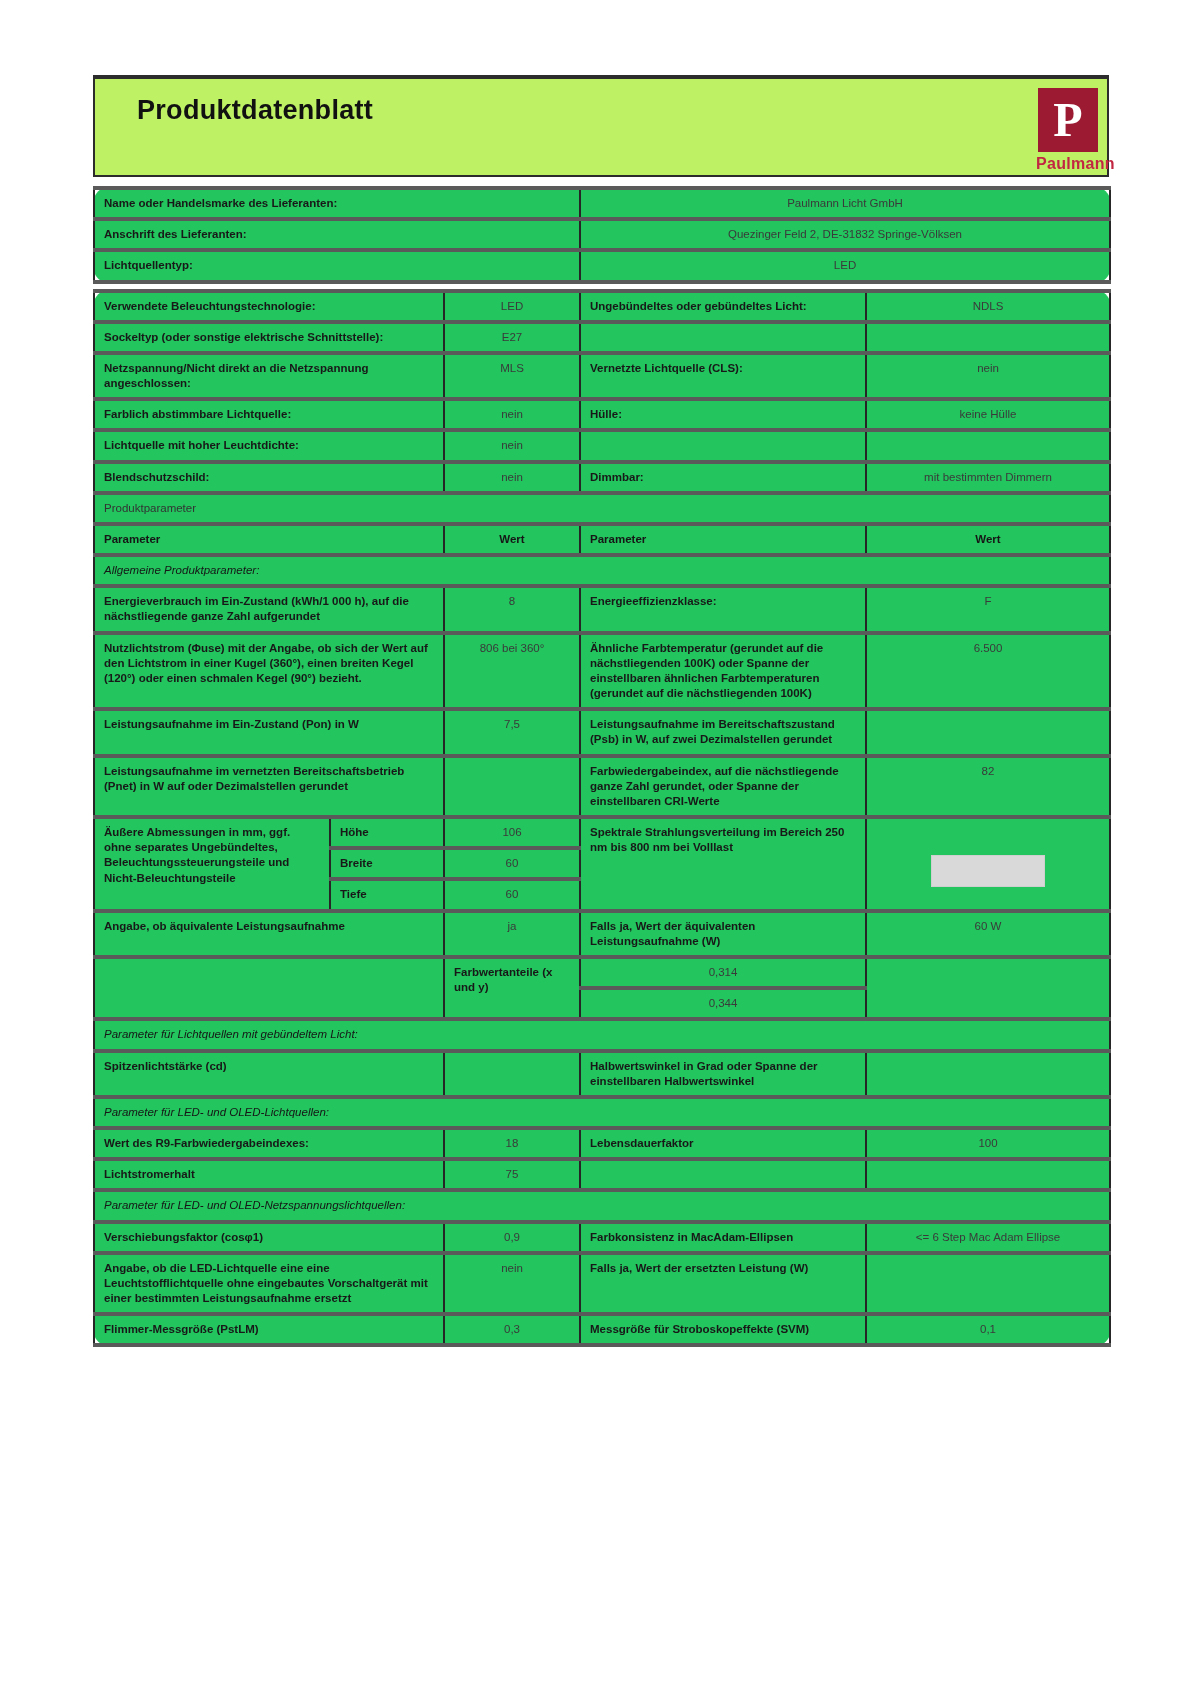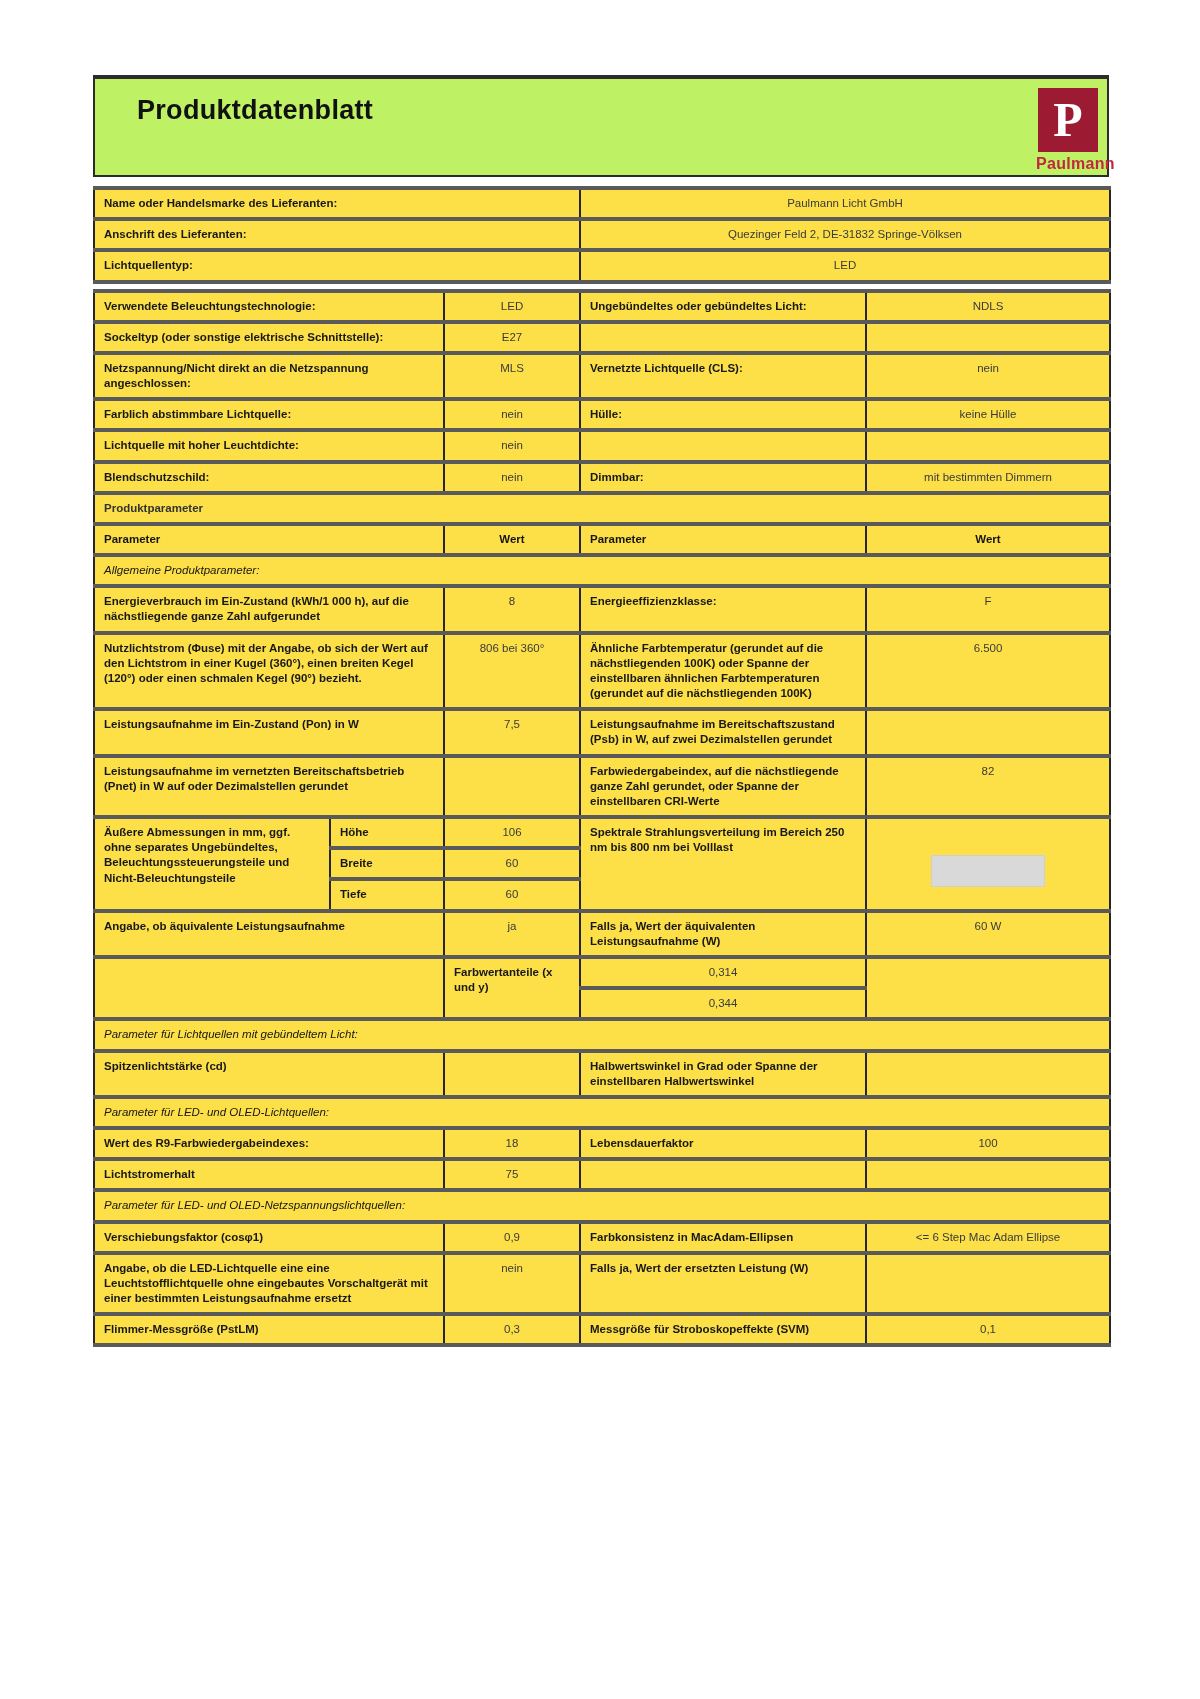--- a/index.html
+++ b/index.html
@@ -7,27 +7,27 @@
   .page{position:absolute;left:93px;top:75px;width:1016px;}
 
   
   .hdrbox{border:2px solid #2c2c2c;border-top-width:4px;height:96px;position:relative;margin-bottom:9px;background:#bef264;padding-left:28px;}
   .doc-title{font-size:27px;font-weight:bold;margin:16px 0 0 14px;letter-spacing:.3px;color:#111;}
   .logo{position:absolute;top:9px;right:7px;width:64px;text-align:center;}
   .logo-square{width:60px;height:64px;margin:0 auto;background:#9c1b33;display:flex;align-items:center;justify-content:center;}
   .logo-letter{color:#fff;font-family:"Liberation Serif",serif;font-weight:bold;font-size:48px;line-height:1;}
   .logo-name{display:block;margin-top:3px;color:#c22742;font-size:16px;font-weight:bold;letter-spacing:.3px;}
 
-  table{border-collapse:collapse;table-layout:fixed;width:1016px;background:#fde047;}
+  table{border-collapse:collapse;table-layout:fixed;width:1016px;background:#22c55e;border-radius:18px;}
   td{border-left:2px solid #262626;border-right:2px solid #262626;border-top:4px solid #5a5a5a;border-bottom:4px solid #5a5a5a;
      font-size:11.5px;line-height:1.32;padding:6px 9px;vertical-align:top;word-wrap:break-word;}
   .lbl{font-weight:bold;color:#181818;text-align:left;}
   .val{text-align:center;color:#3a3a3a;}
   .vleft{text-align:center;color:#3a3a3a;}
-  .band{color:#333;font-weight:bold;margin-left:41px;}
+  .band{color:#333;font-weight:normal;margin-left:41px;}
   .band-bi{font-weight:normal;font-style:italic;color:#161616;}
   .hdrcell{font-weight:bold;color:#161616;}
   .supplier{margin-bottom:5px;}
   .spec-img{width:112px;height:30px;background:#d9d9d9;border:1px solid #cfcfcf;margin:30px auto 0 auto;}
   td.empty{min-height:20px;}
 </style>
 </head>
 <body>
 
 <div class="page">

